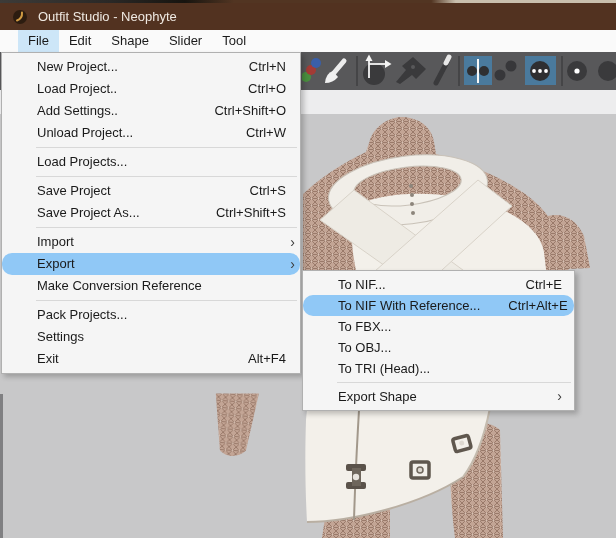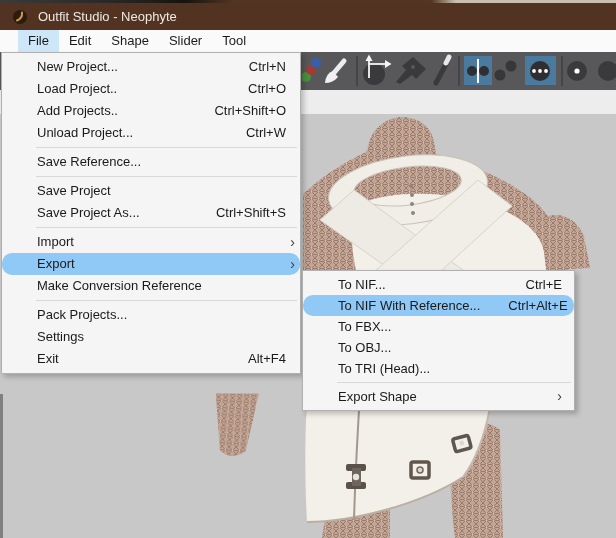--- a/index.html
+++ b/index.html
@@ -187,34 +187,35 @@
   <div class="menu menu-file">
     <div class="mi">
       <span>New Project...</span>
       <span class="sc">Ctrl+N</span>
     </div>
     <div class="mi">
       <span>Load Project..</span>
       <span class="sc">Ctrl+O</span>
     </div>
     <div class="mi">
-      <span>Add Projects..</span>
+      <span>Add Settings..</span>
       <span class="sc">Ctrl+Shift+O</span>
     </div>
     <div class="mi">
       <span>Unload Project...</span>
       <span class="sc">Ctrl+W</span>
     </div>
     <div class="msep"></div>
     <div class="mi">
-      <span>Save Reference...</span>
+      <span>Load Projects...</span>
     </div>
     <div class="msep"></div>
     <div class="mi">
       <span>Save Project</span>
+      <span class="sc">Ctrl+S</span>
     </div>
     <div class="mi">
       <span>Save Project As...</span>
       <span class="sc">Ctrl+Shift+S</span>
     </div>
     <div class="msep"></div>
     <div class="mi">
       <span>Import</span>
       <span class="arrow">›</span>
     </div>

